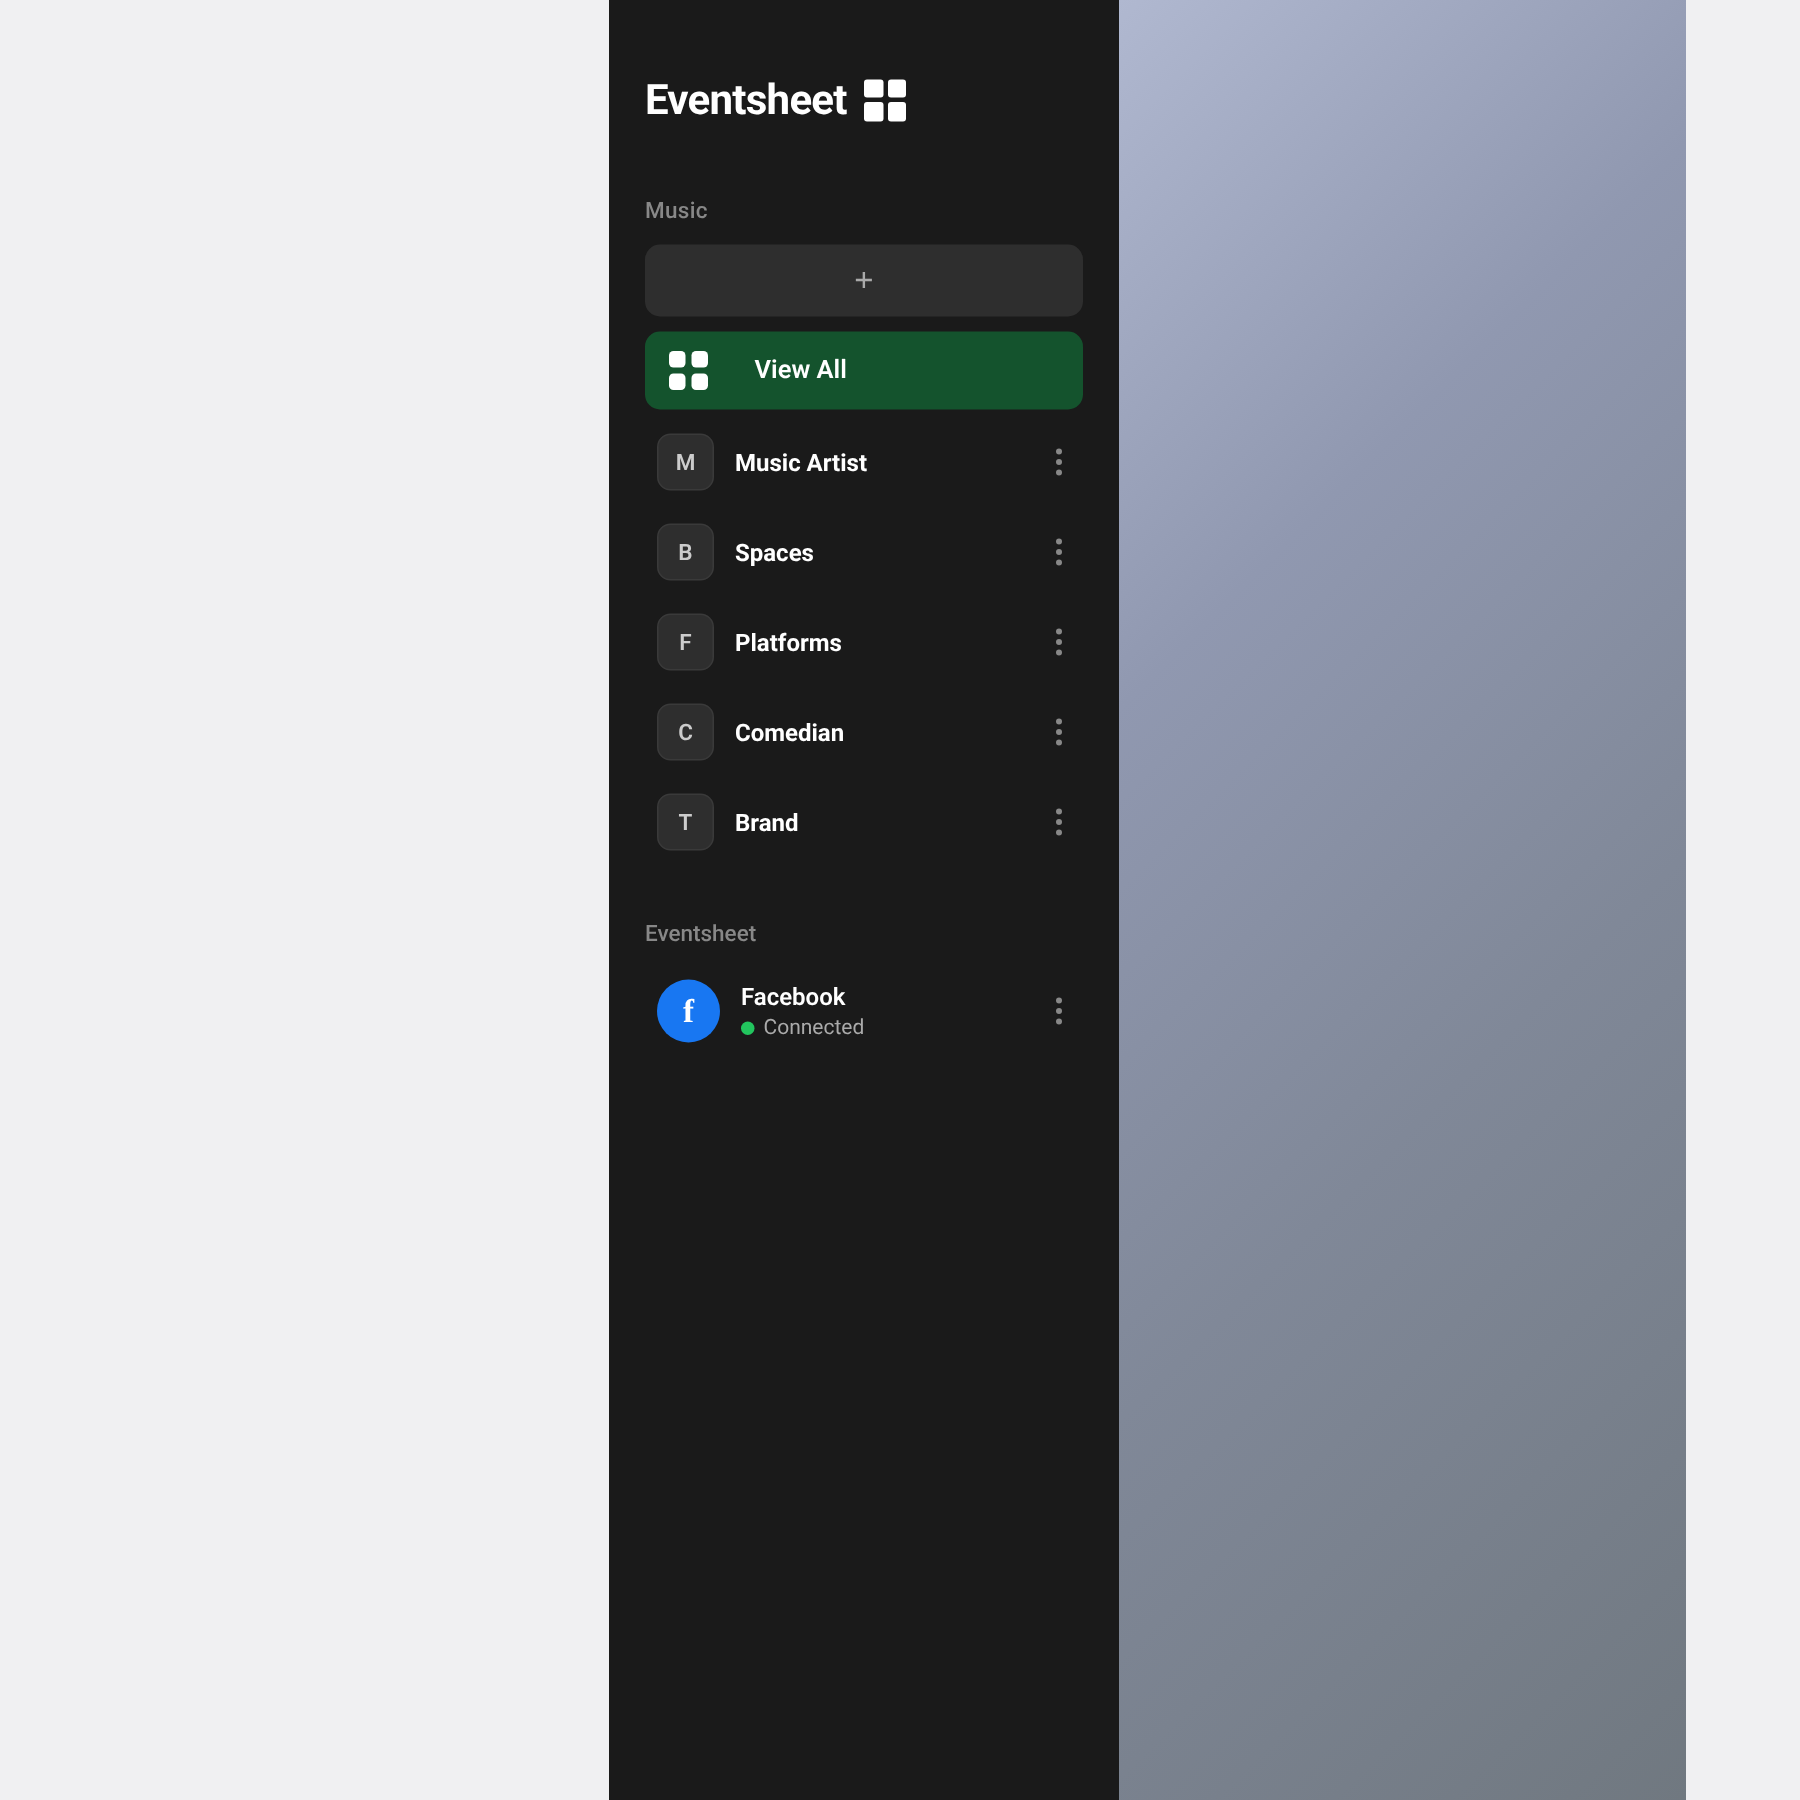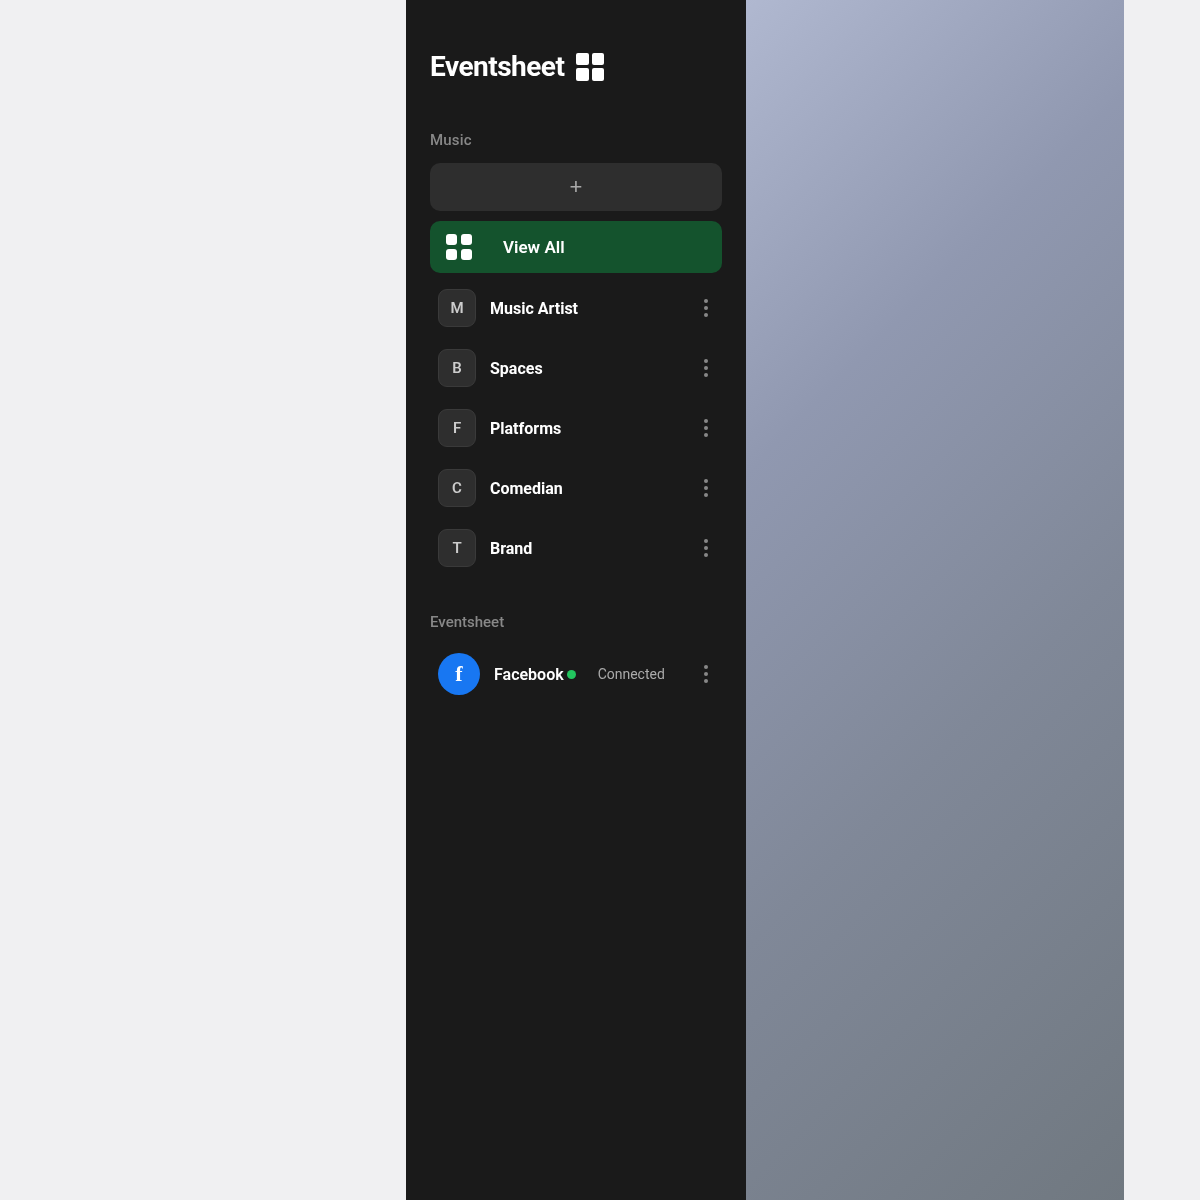--- a/index.html
+++ b/index.html
@@ -225,34 +225,35 @@
 
     .facebook-f {
       color: white;
       font-size: 22px;
       font-weight: 700;
       font-family: Georgia, serif;
     }
 
     .platform-info {
       display: flex;
+      flex-direction: column;
       gap: 3px;
       flex: 1;
     }
 
     .platform-name {
       font-size: 16px;
       font-weight: 600;
       color: #ffffff;
     }
 
     .platform-status {
       display: flex;
       align-items: center;
-      gap: 22px;
+      gap: 6px;
       font-size: 14px;
       color: #aaa;
     }
 
     .status-dot {
       width: 9px;
       height: 9px;
       background: #22c55e;
       border-radius: 50%;
       flex-shrink: 0;

